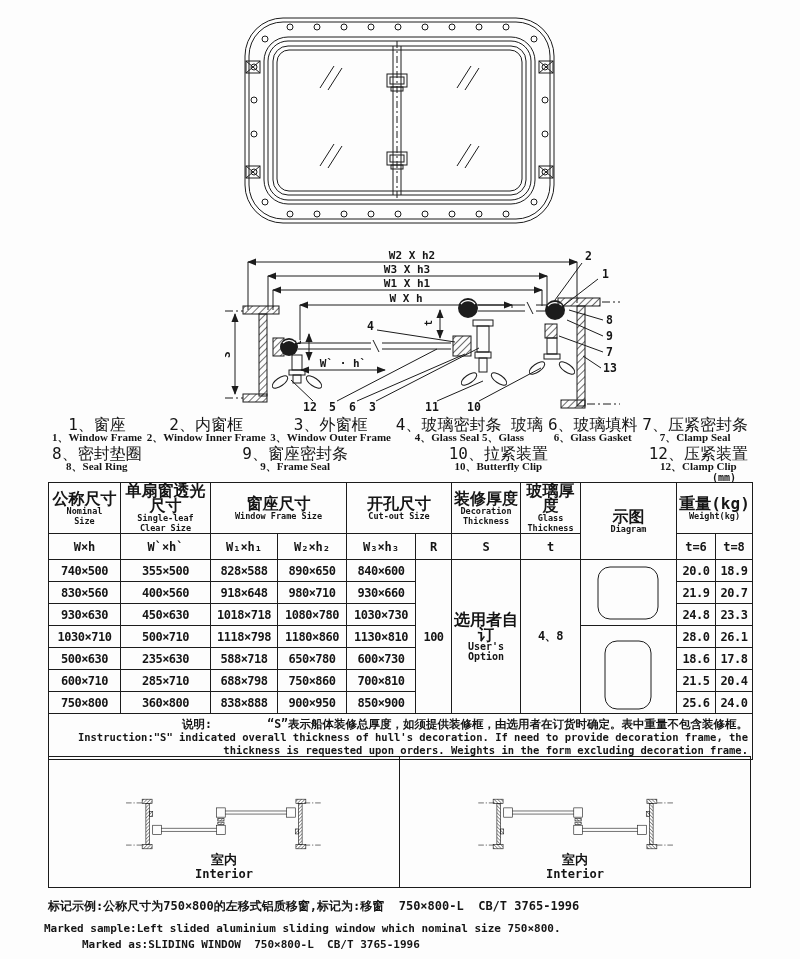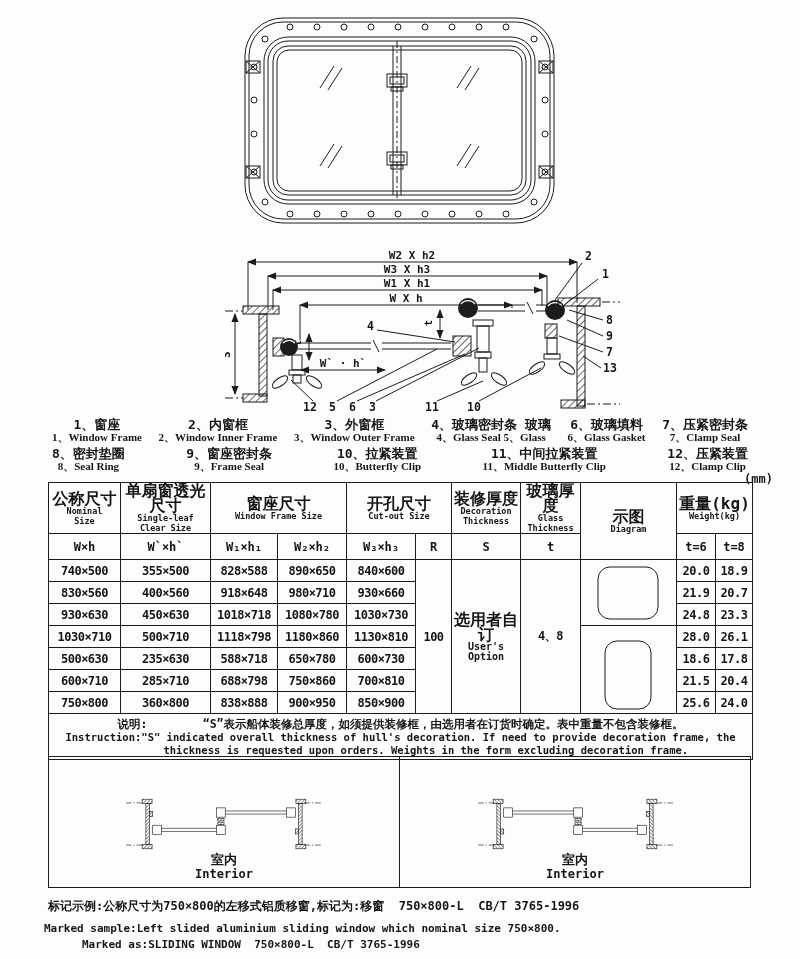--- a/index.html
+++ b/index.html
@@ -8,34 +8,34 @@
     font-family:"DejaVu Sans Mono","Liberation Mono",monospace;color:#151515;
     overflow:hidden;
   }
   svg{display:block;}
   .line{stroke:#1c1c1c;stroke-width:1;fill:none;}
   .abs{position:absolute;}
   
   #legend{left:52px;top:418px;width:696px;}
   .legend-row{display:flex;justify-content:space-between;margin-bottom:4px;}
   .legend-item{text-align:center;white-space:nowrap;}
-  .legend-zh{font-size:13px;font-weight:bold;line-height:14px;}
+  .legend-zh{font-size:16px;font-weight:normal;line-height:14px;}
   .legend-en{font-size:11px;font-weight:bold;line-height:11px;font-family:Liberation Serif, serif;}
-  #mm-note{left:744px;top:472px;font-size:12px;font-weight:bold;}
+  #mm-note{left:712px;top:472px;font-size:10px;font-weight:bold;}
   
   #spec-table{left:48px;top:482px;}
   table{border-collapse:collapse;table-layout:fixed;width:704px;}
   td,th{border:1.5px solid #1c1c1c;padding:0;text-align:center;vertical-align:middle;overflow:hidden;}
   th{font-weight:bold;}
   .h-zh{font-size:16px;line-height:15px;font-weight:bold;}
   .h-en{font-size:8.5px;line-height:10px;font-weight:bold;}
   .sym{font-size:12px;font-weight:bold;}
   .num{font-size:12px;font-weight:bold;letter-spacing:-0.5px;white-space:nowrap;}
   .row-h{height:22px;}
-  .note-cell{text-align:center;font-weight:bold;padding:2px 4px;}
+  .note-cell{text-align:right;font-weight:bold;padding:2px 4px;}
   .note-zh{font-size:11.5px;line-height:14px;white-space:pre;}
   .note-en{font-size:10.5px;line-height:13px;white-space:pre;}
   
   #panels{left:48px;top:756px;width:701px;height:130px;border:1.5px solid #1c1c1c;display:flex;}
   .panel{width:50%;height:100%;position:relative;}
   .panel+.panel{border-left:1.5px solid #1c1c1c;}
   .panel-title{position:absolute;top:5px;left:0;width:100%;display:flex;flex-direction:column;align-items:center;}
   .pt-zh{font-size:13px;font-weight:bold;line-height:15px;}
   .pt-en{font-size:12px;font-weight:bold;line-height:14px;}
   .arrow-underline{height:2px;background:#1c1c1c;width:165px;position:relative;margin:1px 0;}
@@ -294,24 +294,20 @@
         <div class="legend-zh">8、密封垫圈</div>
         <div class="legend-en">8、Seal Ring</div>
       </div>
     <div class="legend-item">
         <div class="legend-zh">9、窗座密封条</div>
         <div class="legend-en">9、Frame Seal</div>
       </div>
     <div class="legend-item">
         <div class="legend-zh">10、拉紧装置</div>
         <div class="legend-en">10、Butterfly Clip</div>
-      </div>
-    <div class="legend-item">
-        <div class="legend-zh">11、中间拉紧装置</div>
-        <div class="legend-en">11、Middle Butterfly Clip</div>
       </div>
     <div class="legend-item">
         <div class="legend-zh">12、压紧装置</div>
         <div class="legend-en">12、Clamp Clip</div>
       </div>
   </div>
 </div>
 
 <div id="mm-note" class="abs">(mm)</div>
 

